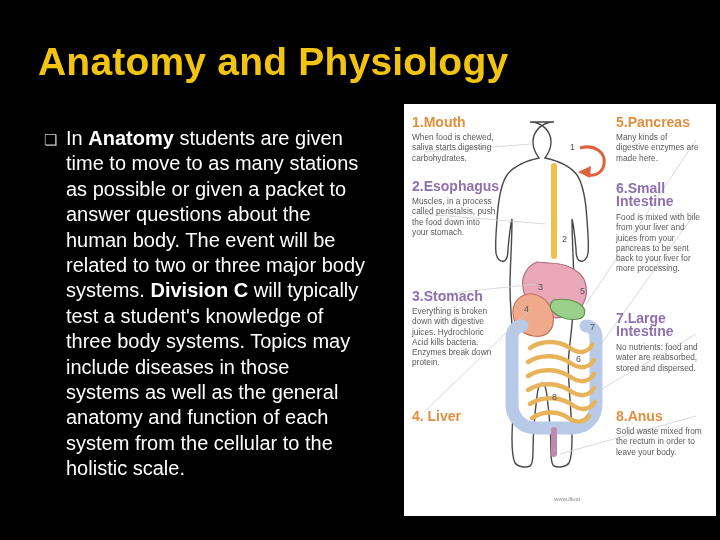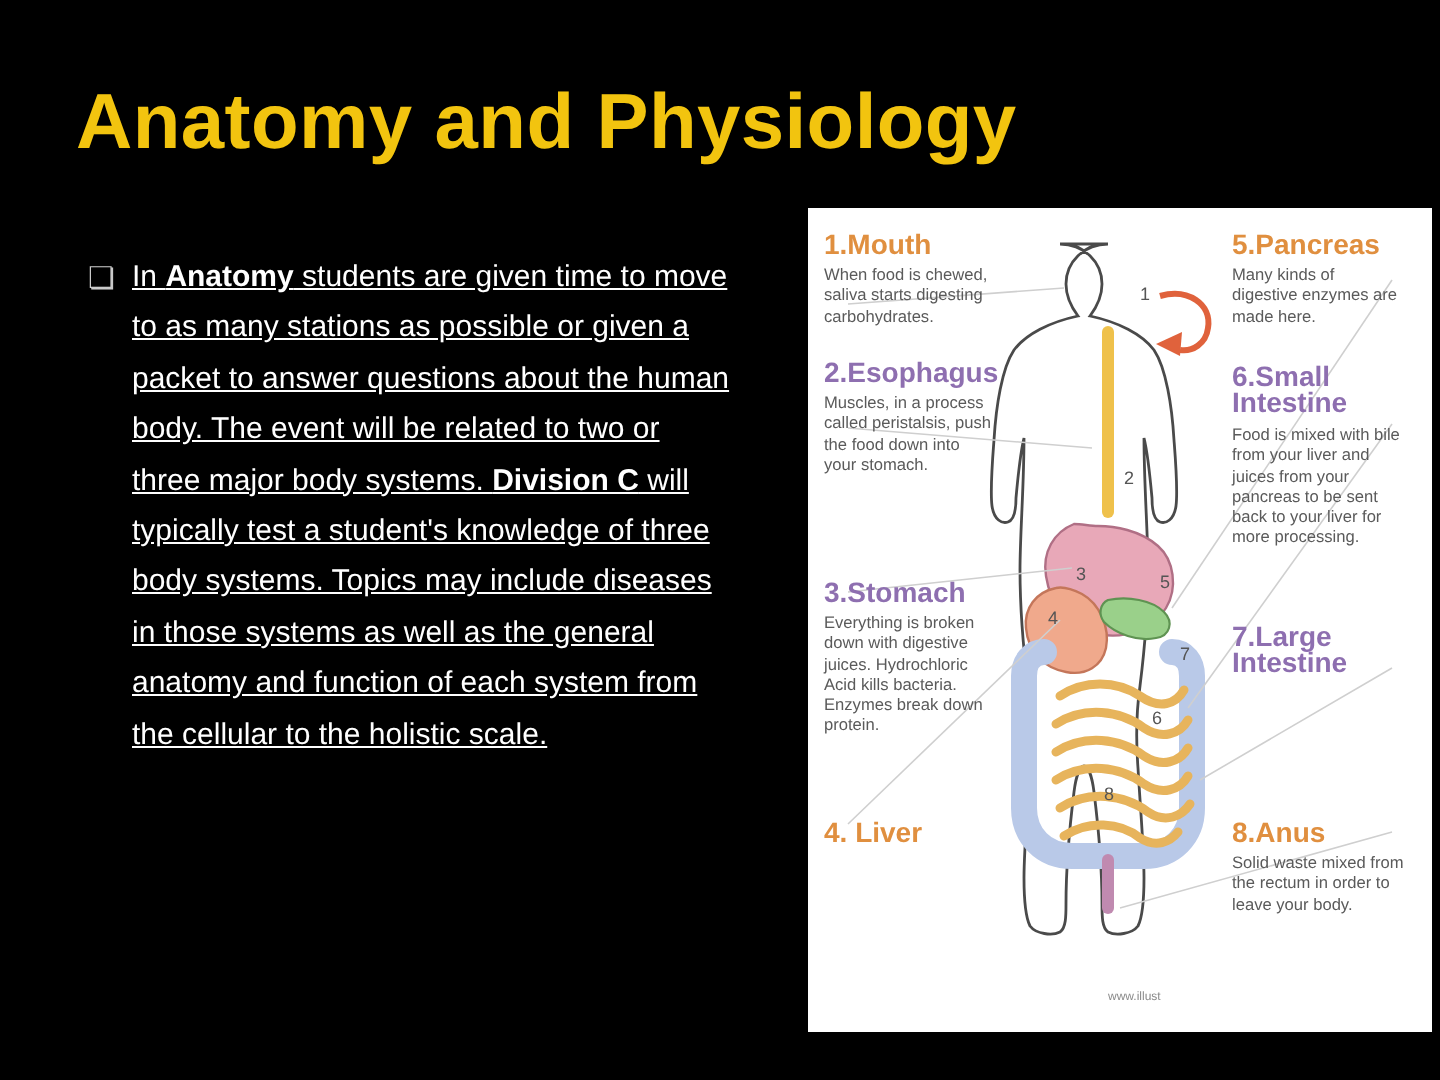--- a/index.html
+++ b/index.html
@@ -42,24 +42,23 @@
     color: #c9c9c9;
     font-size: 15px;
     line-height: 25px;
     width: 22px;
     flex: 0 0 22px;
     text-align: left;
     padding-top: 1px;
   }
   .bullet-text {
     color: #ffffff;
-    font-size: 15px;
+    font-size: 20px;
     line-height: 25.4px;
     width: 300px;
-    text-decoration: underline;
   }
   .bullet-text b {
     font-weight: bold;
   }
 
   
   .diagram {
     position: absolute;
     left: 404px;
     top: 104px;
@@ -173,20 +172,21 @@
 
     <div class="dlabel" style="left:8px; top:306px;">4.  Liver</div>
 
     <div class="dlabel" style="left:212px; top:12px;">5.Pancreas</div>
     <div class="dbody right" style="left:212px; top:28px;">Many kinds of digestive enzymes are made here.</div>
 
     <div class="dlabel purple" style="left:212px; top:78px;">6.Small Intestine</div>
     <div class="dbody right" style="left:212px; top:108px;">Food is mixed with bile from your liver and juices from your pancreas to be sent back to your liver for more processing.</div>
 
     <div class="dlabel purple" style="left:212px; top:208px;">7.Large Intestine</div>
+    <div class="dbody right" style="left:212px; top:238px;">No nutrients: food and water are reabsorbed, stored and dispersed.</div>
 
     <div class="dlabel" style="left:212px; top:306px;">8.Anus</div>
     <div class="dbody right" style="left:212px; top:322px;">Solid waste mixed from the rectum in order to leave your body.</div>
 
     <div class="tiny-note" style="left:150px; top:392px;">www.illust</div>
   </div>
 
 </div>
 
 </body></html>

